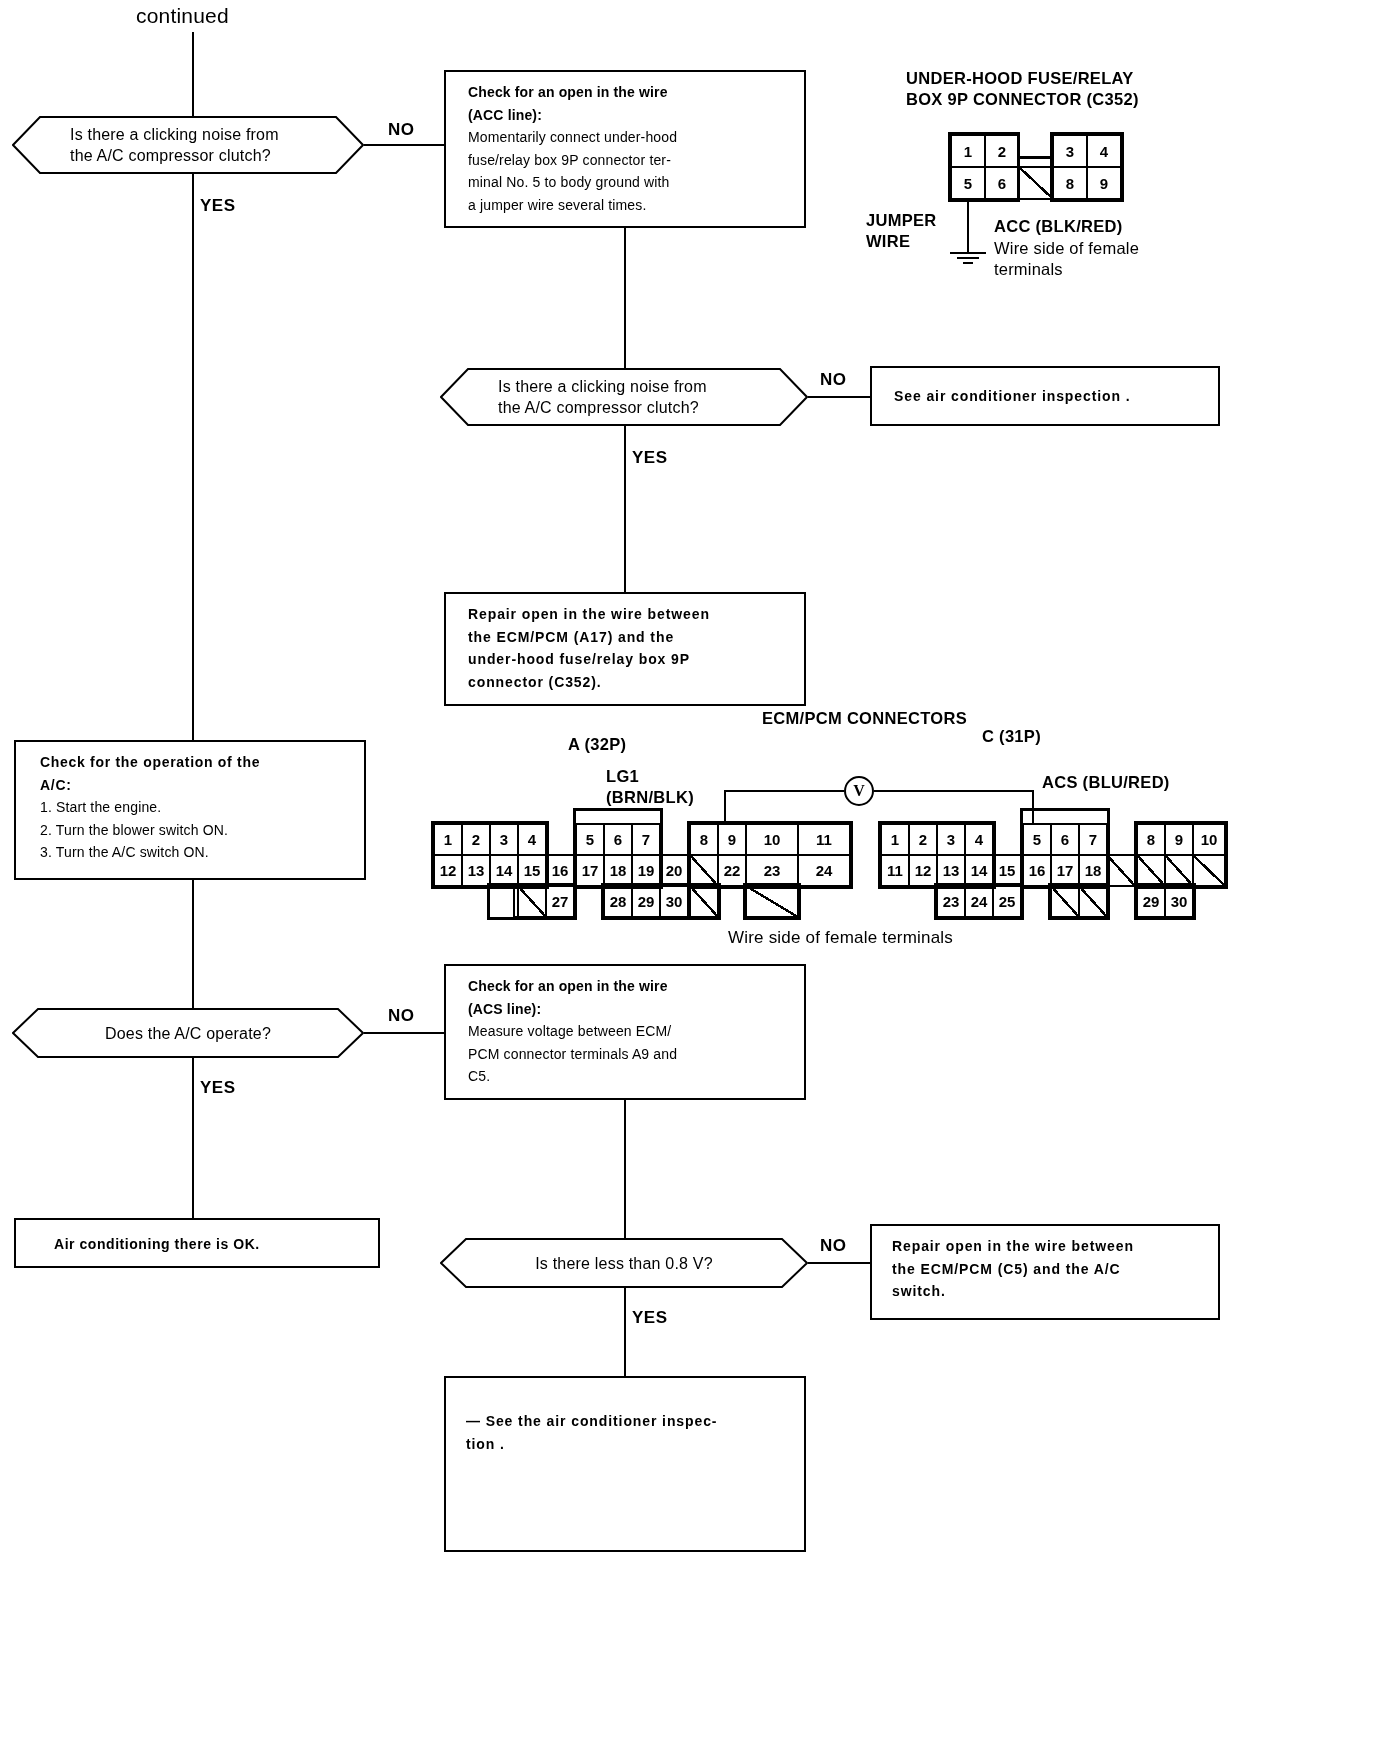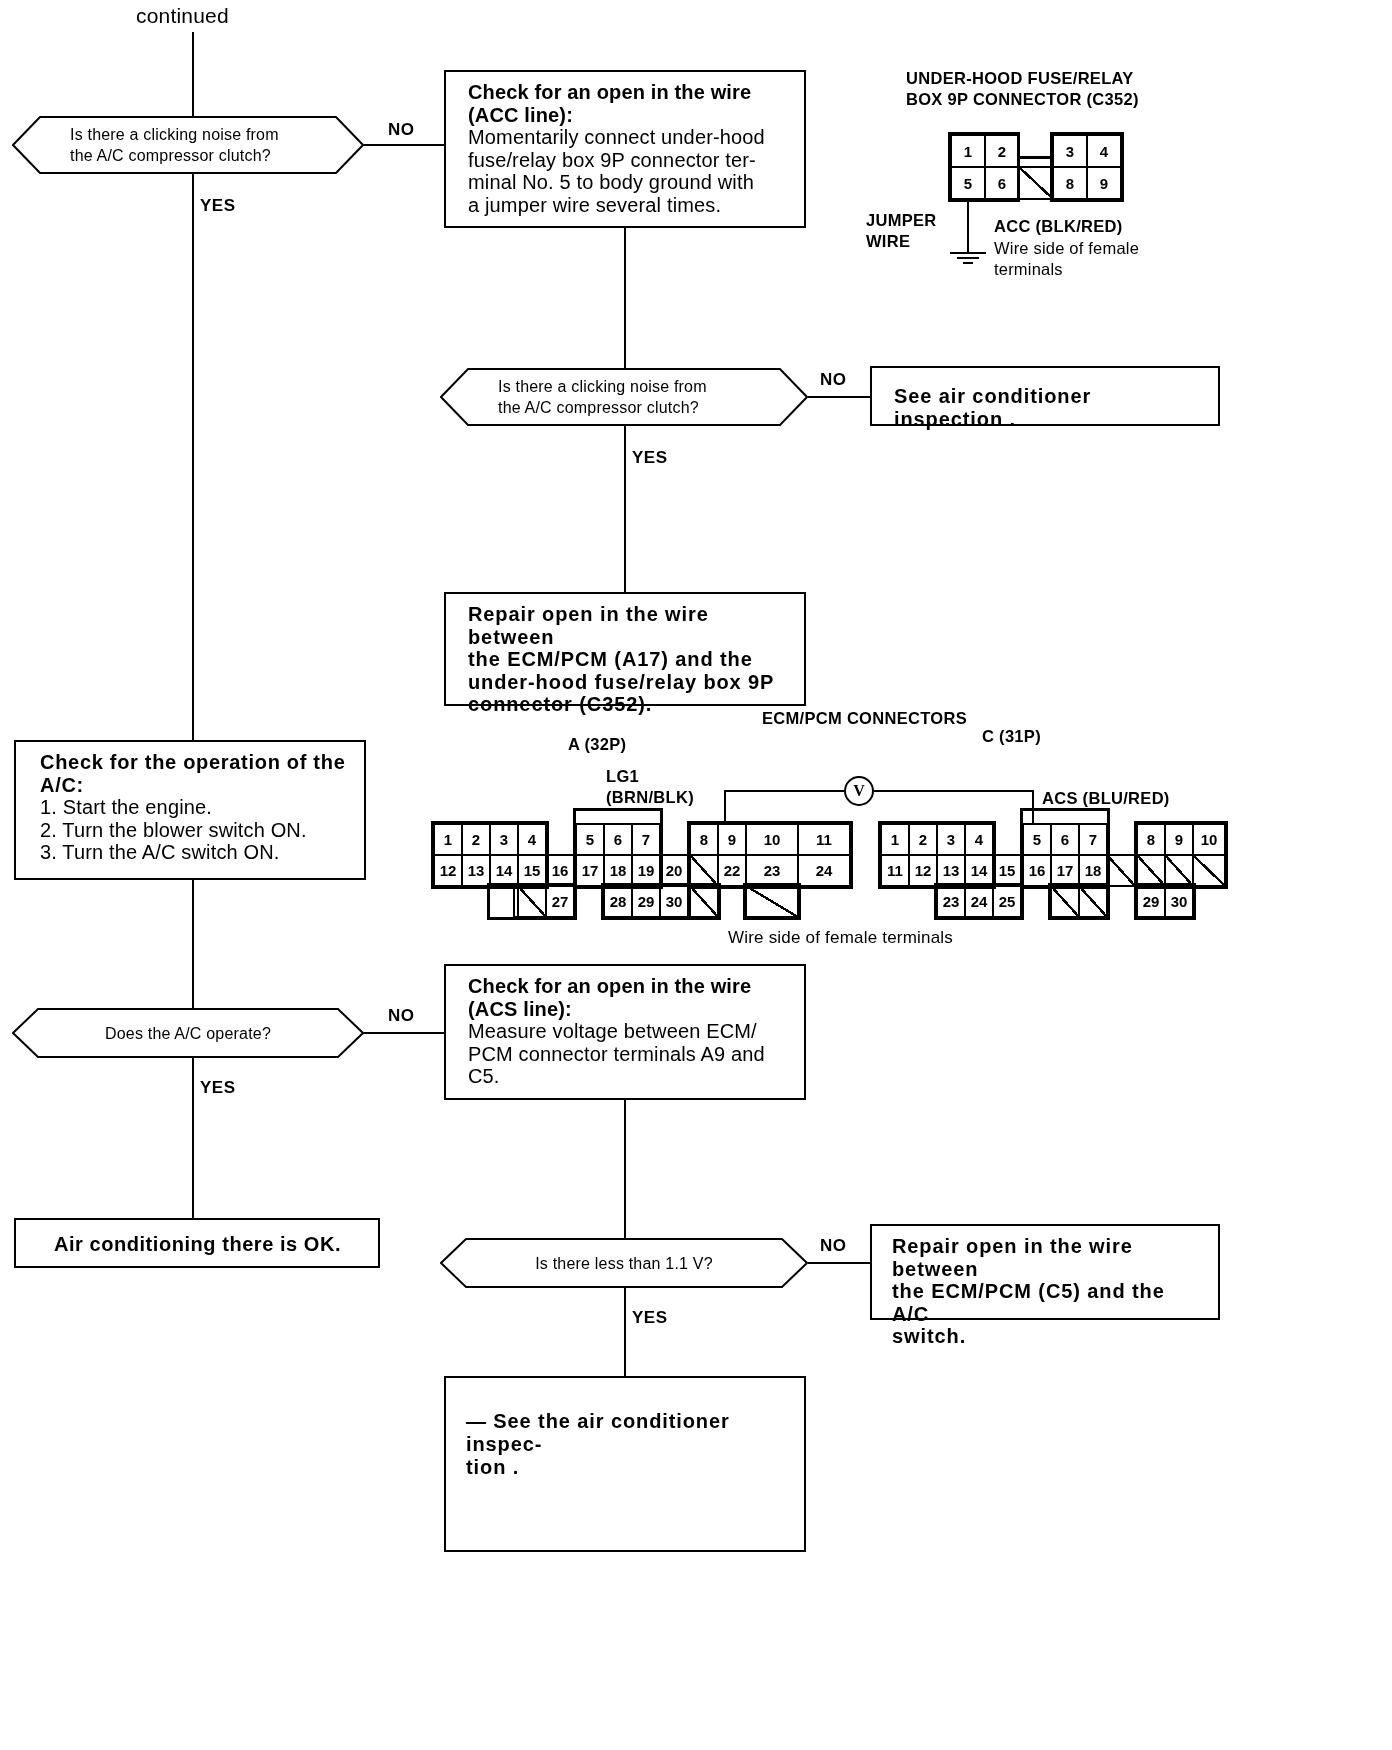--- a/index.html
+++ b/index.html
@@ -42,21 +42,21 @@
 
   
   .pbox{
     position:absolute;
     border:2px solid #000;
     background:#fff;
     box-sizing:border-box;
   }
   .pbox .inner{
     padding:9px 16px 9px 22px;
-    font-size:20px;
+    font-size:14px;
     line-height:22.5px;
     font-weight:bold;
     letter-spacing:.15px;
   }
   .pbox .inner .hdr{font-weight:bold;}
   .pbox .inner .body{font-weight:normal;}
   .pbox .inner.spaced{letter-spacing:.9px;}
 
   
   .hex{
@@ -231,21 +231,21 @@
 3.  Turn the A/C switch ON.</span>
     </div>
   </div>
   <div class="line vline" style="left:192px;top:880px;height:128px;"></div>
 
   <div class="abs caphead" style="left:762px;top:708px;">ECM/PCM CONNECTORS</div>
   <div class="abs caphead" style="left:568px;top:734px;">A (32P)</div>
   <div class="abs caphead" style="left:982px;top:726px;">C (31P)</div>
   <div class="abs caphead" style="left:606px;top:766px;">LG1
 (BRN/BLK)</div>
-  <div class="abs caphead" style="left:1042px;top:788px;">ACS (BLU/RED)</div>
+  <div class="abs caphead" style="left:1042px;top:772px;">ACS (BLU/RED)</div>
 
   <div class="cell" style="left:433px;top:823px;width:30px;height:33px;">1</div>
   <div class="cell" style="left:461px;top:823px;width:30px;height:33px;">2</div>
   <div class="cell" style="left:489px;top:823px;width:30px;height:33px;">3</div>
   <div class="cell" style="left:517px;top:823px;width:30px;height:33px;">4</div>
   <div class="cell" style="left:575px;top:823px;width:30px;height:33px;">5</div>
   <div class="cell" style="left:603px;top:823px;width:30px;height:33px;">6</div>
   <div class="cell" style="left:631px;top:823px;width:30px;height:33px;">7</div>
   <div class="cell" style="left:689px;top:823px;width:30px;height:33px;">8</div>
   <div class="cell" style="left:717px;top:823px;width:30px;height:33px;">9</div>
@@ -353,21 +353,21 @@
   <div class="pbox" style="left:14px;top:1218px;width:366px;height:50px;">
     <div class="inner" style="padding-top:13px;padding-left:38px;letter-spacing:.55px;">
       <span>Air conditioning there is OK.</span>
     </div>
   </div>
 
   <div class="hex" style="left:440px;top:1238px;width:368px;height:50px;">
     <svg class="hexshape" viewBox="0 0 368 50" preserveAspectRatio="none">
       <polygon points="26,1 342,1 367,25 342,49 26,49 1,25" fill="#fff" stroke="#000" stroke-width="2"></polygon>
     </svg>
-    <div class="hextext ctr">Is there less than 1.1 V?</div>
+    <div class="hextext ctr">Is there less than 0.8 V?</div>
   </div>
   <div class="line hline" style="left:808px;top:1262px;width:62px;"></div>
   <div class="abs yn" style="left:820px;top:1236px;">NO</div>
   <div class="abs yn" style="left:632px;top:1308px;">YES</div>
   <div class="line vline" style="left:624px;top:1288px;height:88px;"></div>
 
   <div class="pbox" style="left:870px;top:1224px;width:350px;height:96px;">
     <div class="inner spaced" style="padding-left:20px;">
       <span style="white-space:pre-line;">Repair open in the wire between
 the ECM/PCM (C5) and the A/C

